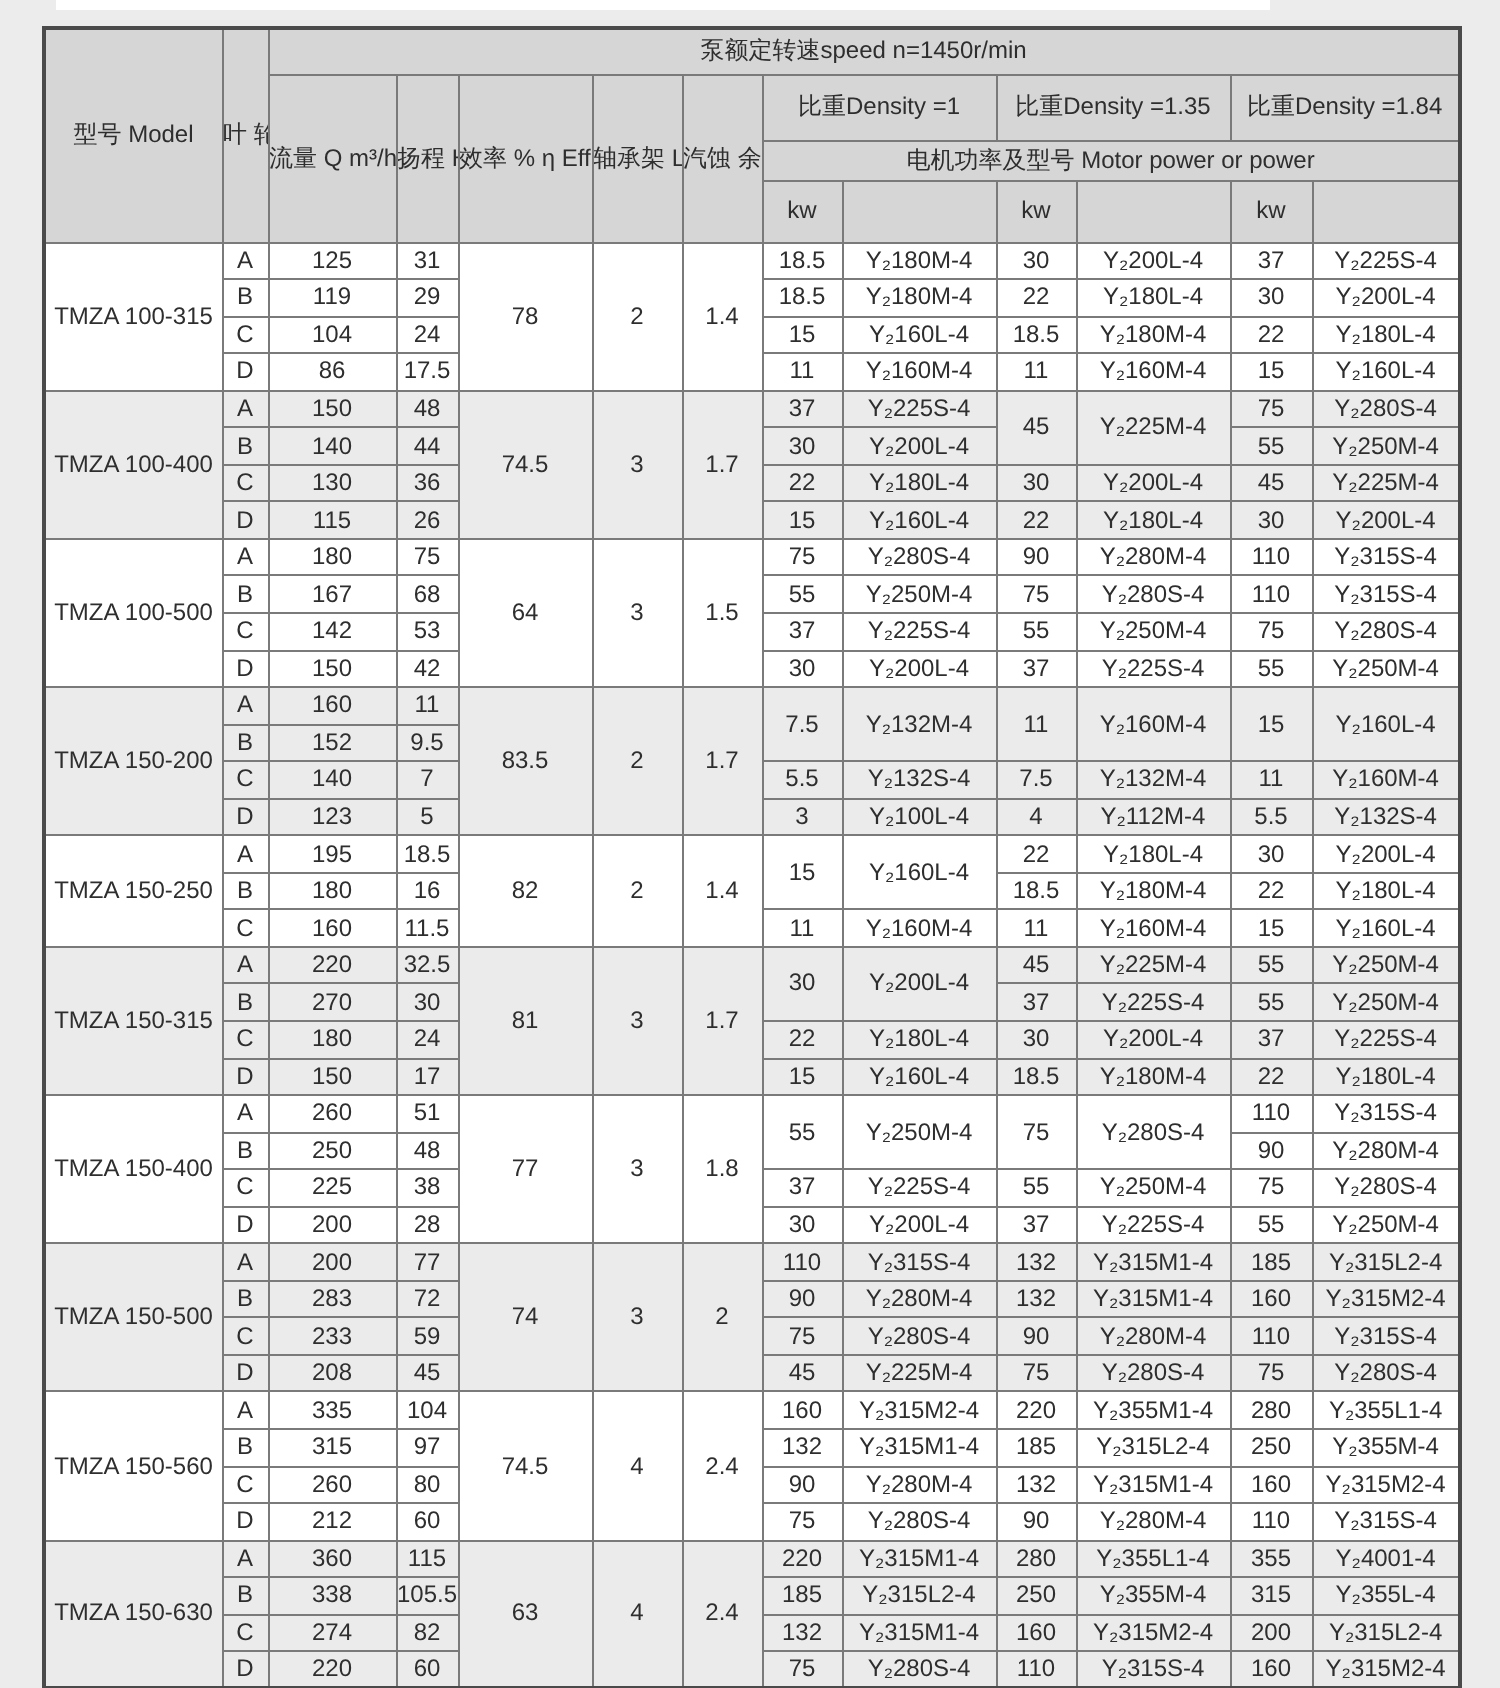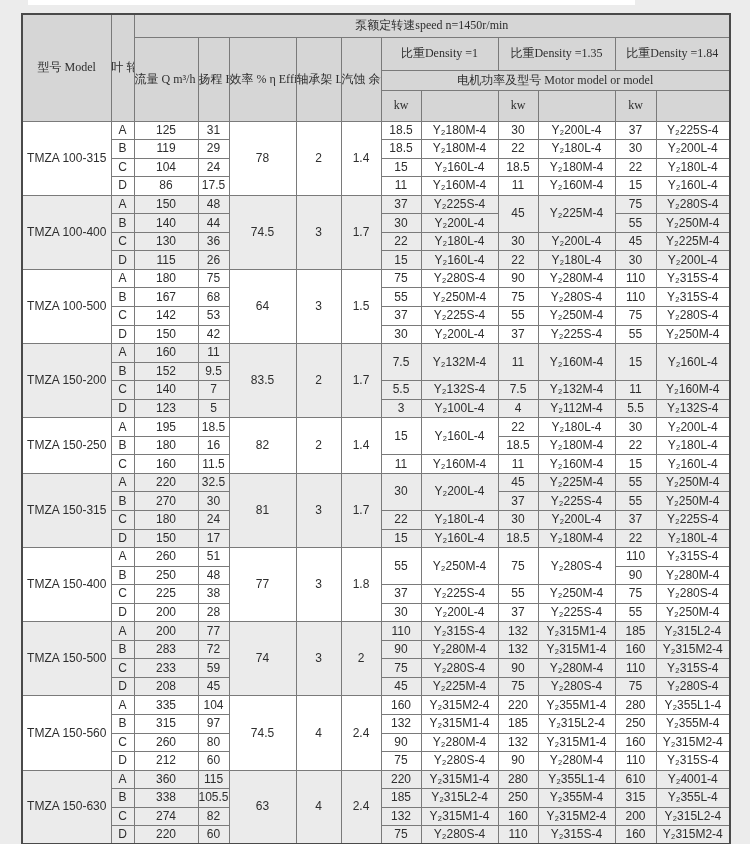--- a/index.html
+++ b/index.html
@@ -19,21 +19,21 @@
     position:absolute;left:21px;top:13px;width:708px;
     border-collapse:collapse;table-layout:fixed;
     border:2px solid var(--outer);
   }
   .spec-table td{
     border:1px solid var(--line);
     text-align:center;vertical-align:middle;
     font-size:12px;line-height:1.25;
     overflow:hidden;white-space:nowrap;
   }
-  thead td{background:var(--hdr);white-space:pre-line;font-size:12px;font-family:Liberation Serif, serif;}
+  thead td{background:var(--hdr);white-space:pre-line;font-size:12px;}
   .hdr-speed{height:23px;font-size:12.5px;}
   .hdr-row2 td{height:33px;}
   .hdr-motor{height:20px;font-size:12.5px;}
   .hdr-kw-row td{height:31px;}
   .hdr-col{font-size:11.5px;line-height:1.3;}
   .hdr-impeller{font-size:12px;line-height:1.55;}
   .hdr-density{font-size:12.5px;}
   tbody td{height:18.56px;}
   tr.shaded td{background:var(--shade);}
   tr.plain td{background:var(--plain);}
@@ -88,21 +88,21 @@
 LK</td>
       <td rowspan="3" class="hdr-col">汽蚀
 余量
 NPSH
 m</td>
       <td colspan="2" class="hdr-density">比重Density =1</td>
       <td colspan="2" class="hdr-density">比重Density =1.35</td>
       <td colspan="2" class="hdr-density">比重Density =1.84</td>
     </tr>
     <tr>
-      <td colspan="6" class="hdr-motor">电机功率及型号  Motor model or model</td>
+      <td colspan="6" class="hdr-motor">电机功率及型号  Motor power or power</td>
     </tr>
     <tr class="hdr-kw-row">
       <td>kw</td>
       <td></td>
       <td>kw</td>
       <td></td>
       <td>kw</td>
       <td></td>
     </tr>
   </thead>
@@ -517,21 +517,21 @@
         <td class="type-cell">A</td>
         <td class="num-cell">360</td>
         <td class="num-cell">115</td>
         <td class="num-cell" rowspan="4">63</td>
         <td class="num-cell" rowspan="4">4</td>
         <td class="num-cell" rowspan="4">2.4</td>
         <td class="num-cell">220</td>
         <td class="motor-cell">Y₂315M1-4</td>
         <td class="num-cell">280</td>
         <td class="motor-cell">Y₂355L1-4</td>
-        <td class="num-cell">610</td>
+        <td class="num-cell">355</td>
         <td class="motor-cell">Y₂4001-4</td>
       </tr>
       <tr class="shaded">
         <td class="type-cell">B</td>
         <td class="num-cell">338</td>
         <td class="num-cell">105.5</td>
         <td class="num-cell">185</td>
         <td class="motor-cell">Y₂315L2-4</td>
         <td class="num-cell">250</td>
         <td class="motor-cell">Y₂355M-4</td>

